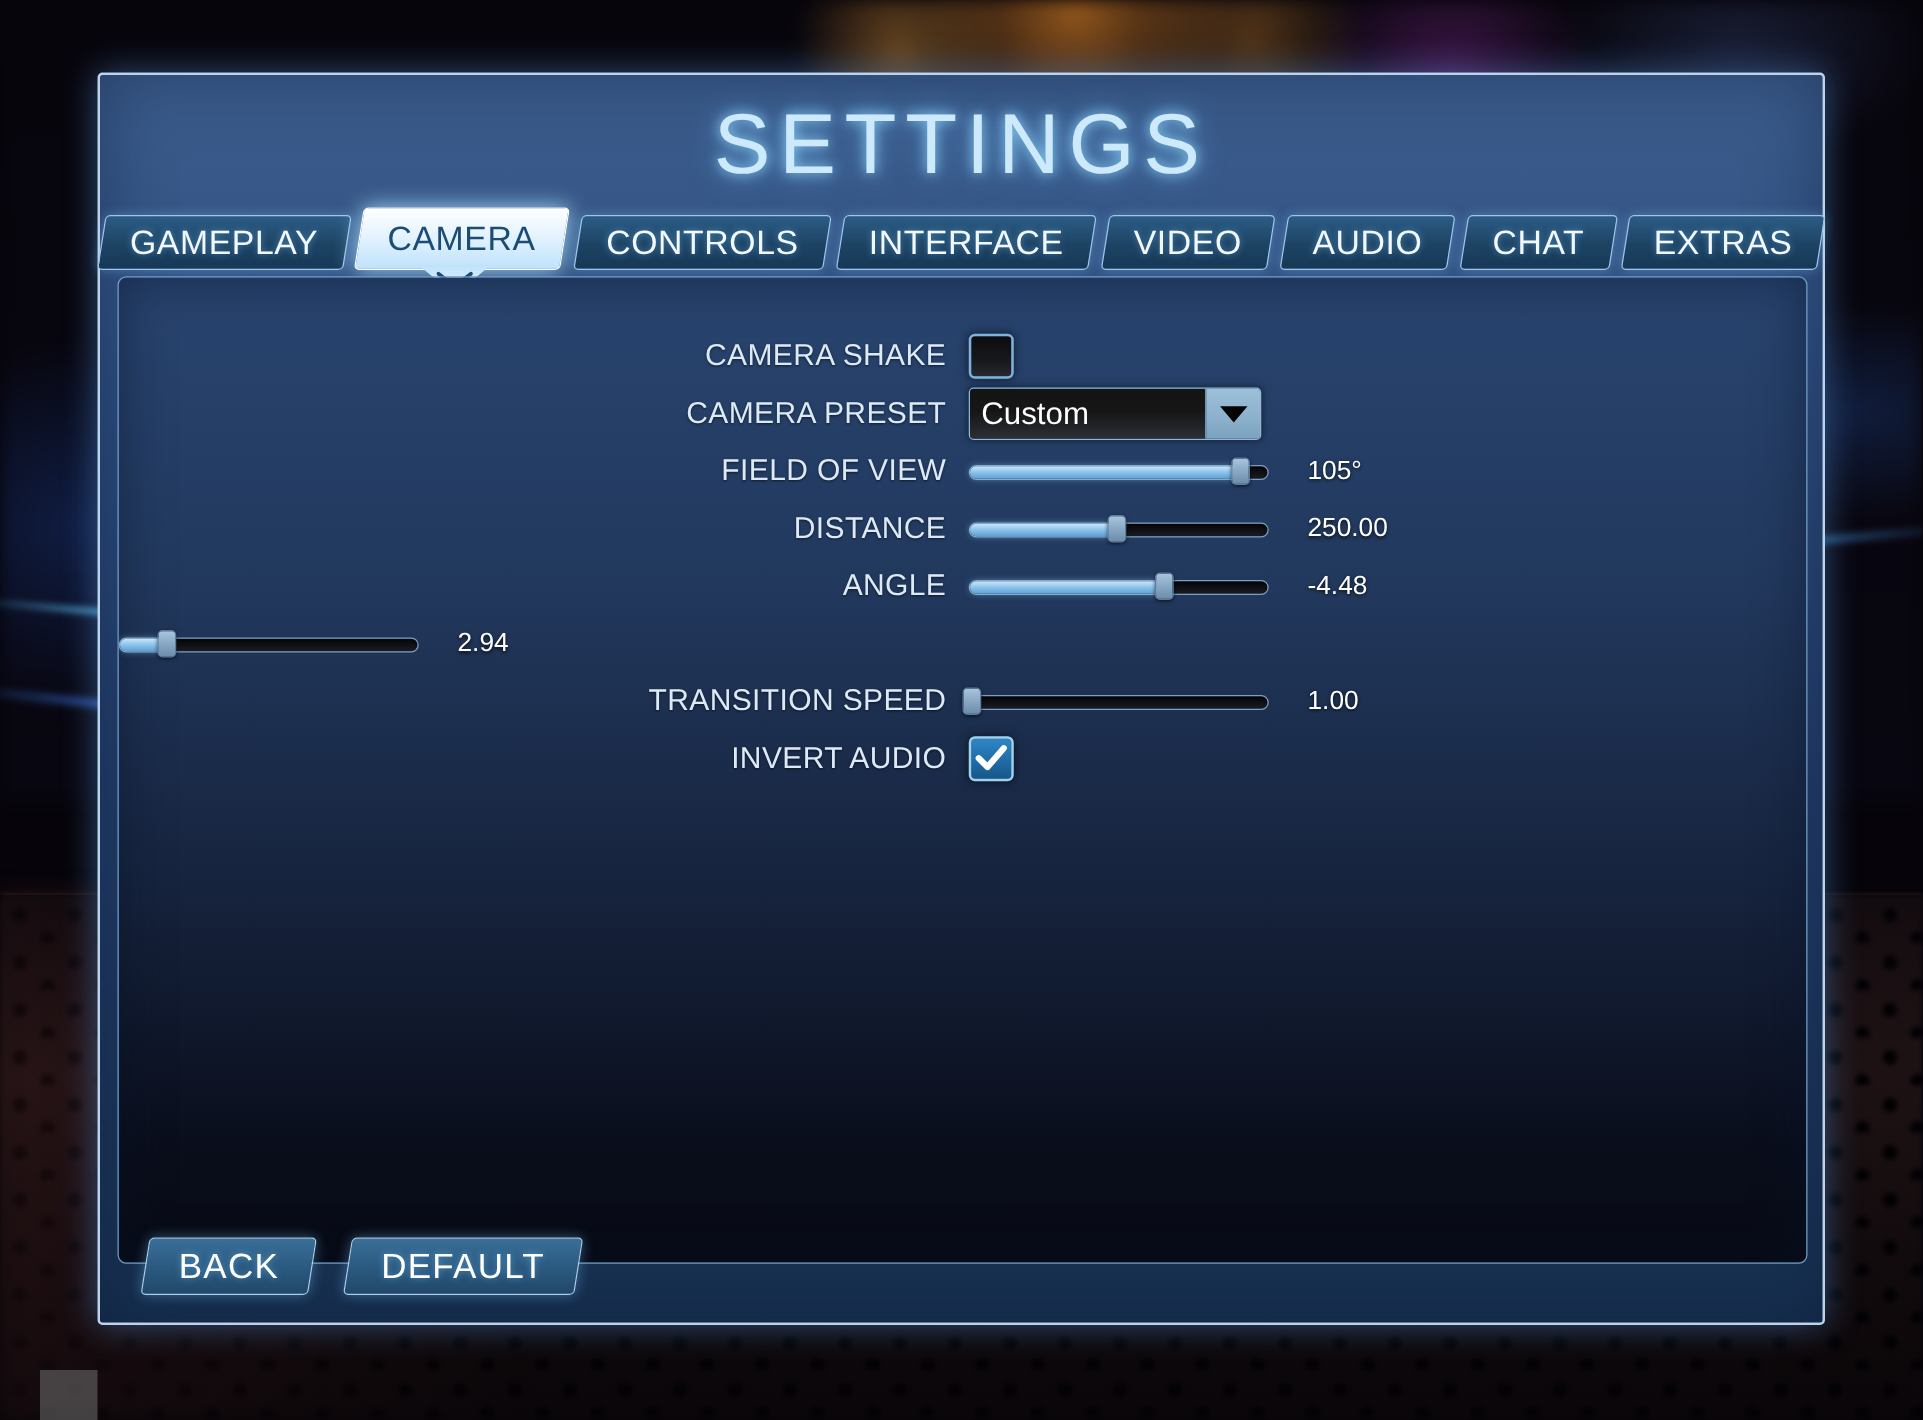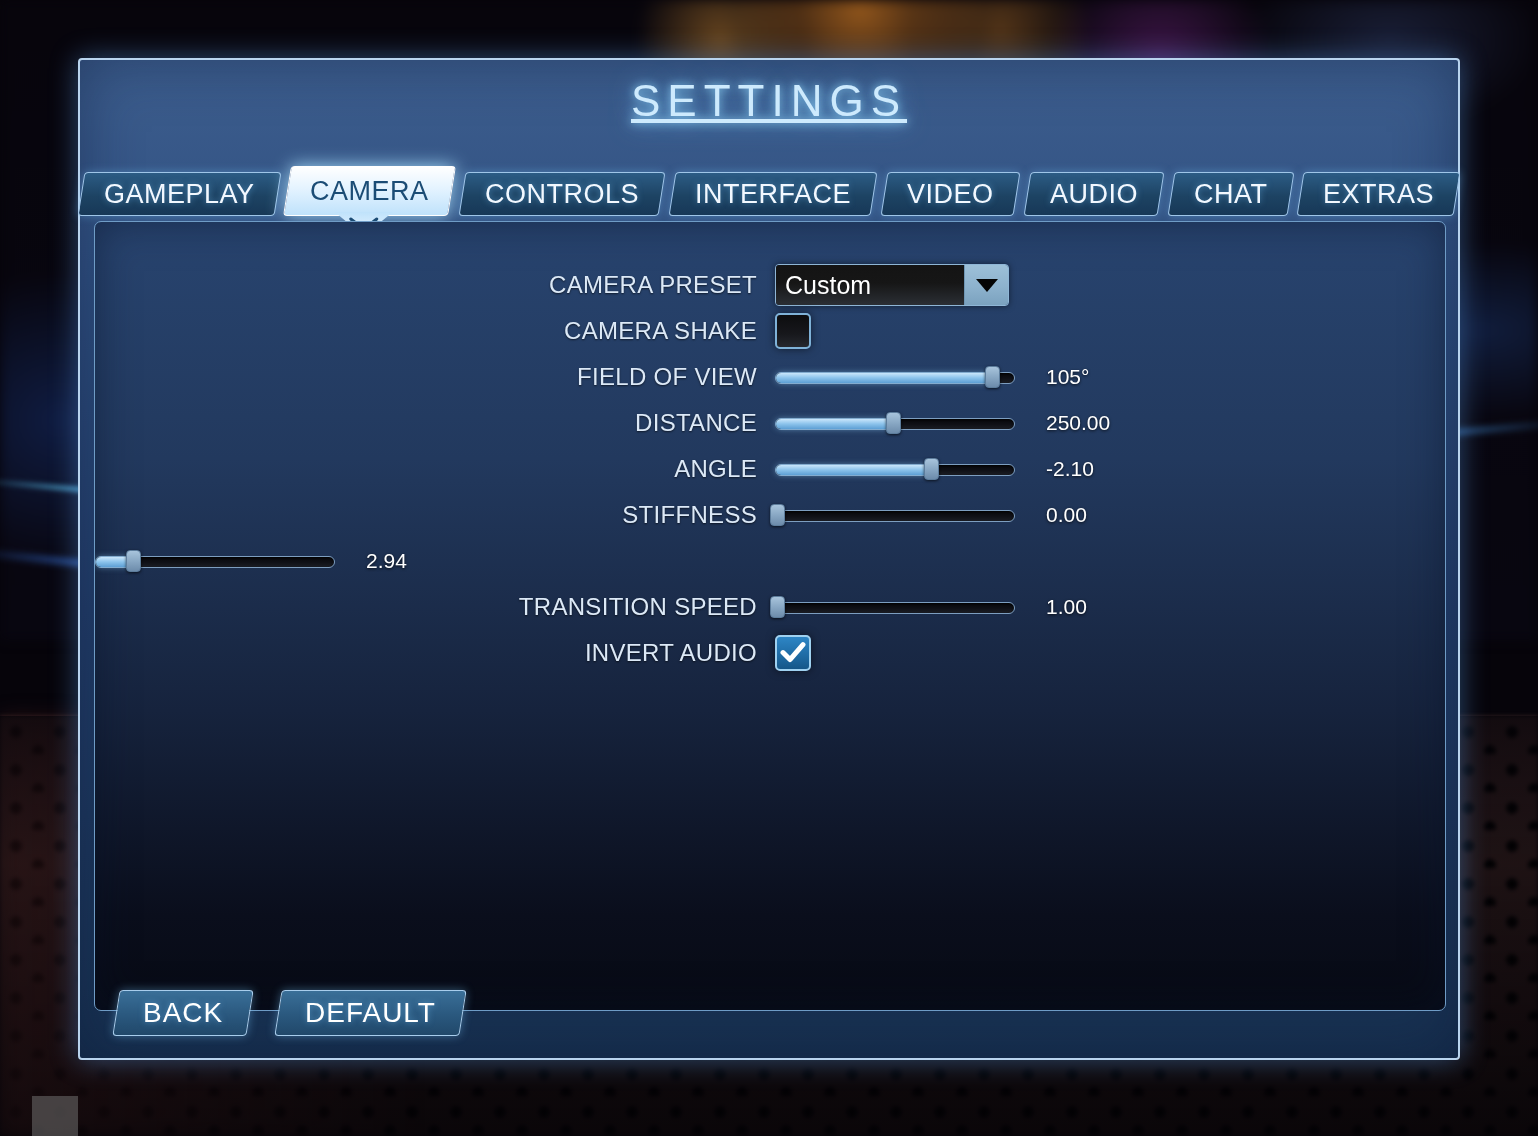--- a/index.html
+++ b/index.html
@@ -71,27 +71,26 @@
     position:absolute; left:78px; top:58px; width:1382px; height:1002px;
     border:2px solid #b9d4ee;
     border-radius:4px;
     background:linear-gradient(#3d5e8e 0%, #2f4f80 22%, #223d69 55%, #17304f 100%);
     box-shadow:0 0 28px rgba(90,160,240,.45), inset 0 0 60px rgba(10,25,55,.45);
   }
 
   .title {
     text-align:center;
     margin-top:16px;
-    font-size:44px;
+    font-size:68px;
     letter-spacing:7px;
     font-weight:300;
     color:#cdeafd;
     text-shadow:0 0 10px rgba(150,220,255,.95), 0 0 24px rgba(110,190,255,.7);
     font-family:"Liberation Sans", sans-serif;
-    text-decoration:underline;
   }
 
   
   .tabs {
     position:absolute; left:0; top:106px; width:100%;
     display:flex; justify-content:center; align-items:flex-end; gap:10px;
   }
   .tab {
     position:relative;
     height:44px;
@@ -276,37 +275,37 @@
         <span>CHAT</span>
       </div>
       <div class="tab">
         <span>EXTRAS</span>
       </div>
     </div>
 
   <div class="panel">
     <div class="rows">
         <div class="row">
+          <div class="label">CAMERA SHAKE</div>
+          <div class="control">
+            <div class="checkbox"></div>
+          </div>
+        </div>
+        <div class="row">
           <div class="label">CAMERA PRESET</div>
           <div class="control">
             <div class="dropdown">
               <div class="dd-text">Custom</div>
               <div class="dd-btn">
                 <div class="dd-arrow"></div>
               </div>
             </div>
           </div>
         </div>
         <div class="row">
-          <div class="label">CAMERA SHAKE</div>
-          <div class="control">
-            <div class="checkbox"></div>
-          </div>
-        </div>
-        <div class="row">
           <div class="label">FIELD OF VIEW</div>
           <div class="control">
             <div class="slider">
               <div class="track"></div>
               <div class="fill" style="width: 217.12px;"></div>
               <div class="handle" style="left: 217.12px;"></div>
             </div>
           </div>
           <div class="value">105°</div>
         </div>
@@ -323,32 +322,21 @@
         </div>
         <div class="row">
           <div class="label">ANGLE</div>
           <div class="control">
             <div class="slider">
               <div class="track"></div>
               <div class="fill" style="width: 155.76px;"></div>
               <div class="handle" style="left: 155.76px;"></div>
             </div>
           </div>
-          <div class="value">-2.10</div>
-        </div>
-        <div class="row">
-          <div class="label">STIFFNESS</div>
-          <div class="control">
-            <div class="slider">
-              <div class="track"></div>
-              <div class="fill" style="width: 2.36px;"></div>
-              <div class="handle" style="left: 2.36px;"></div>
-            </div>
-          </div>
-          <div class="value">0.00</div>
+          <div class="value">-4.48</div>
         </div>
         <div class="row">
           <div class="control">
             <div class="slider">
               <div class="track"></div>
               <div class="fill" style="width: 37.76px;"></div>
               <div class="handle" style="left: 37.76px;"></div>
             </div>
           </div>
           <div class="value">2.94</div>

